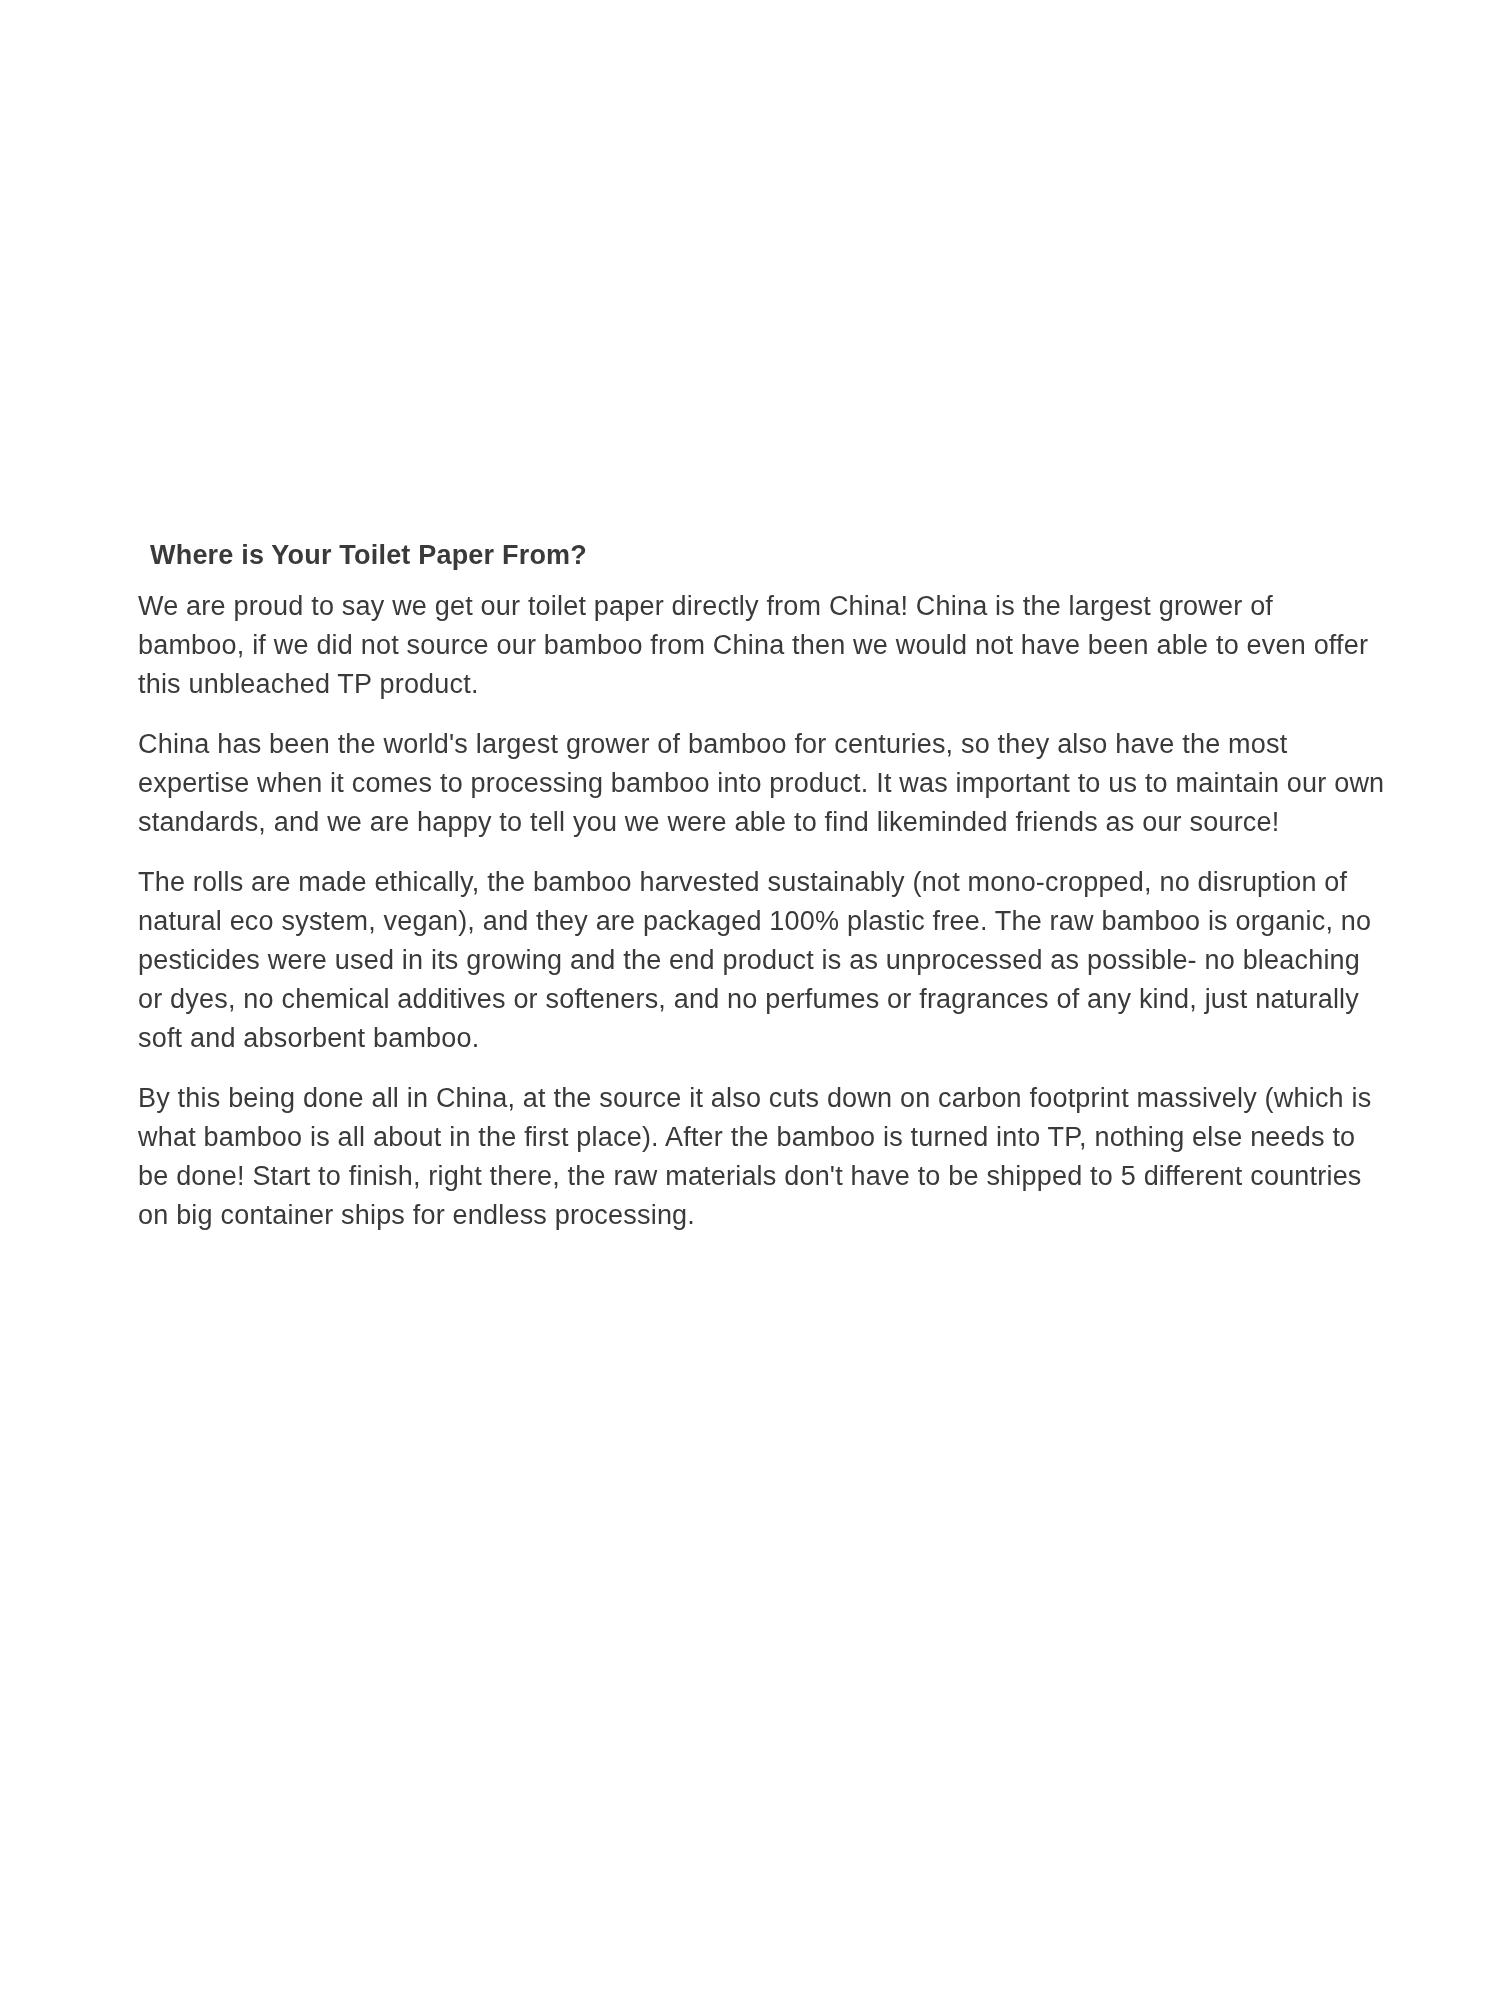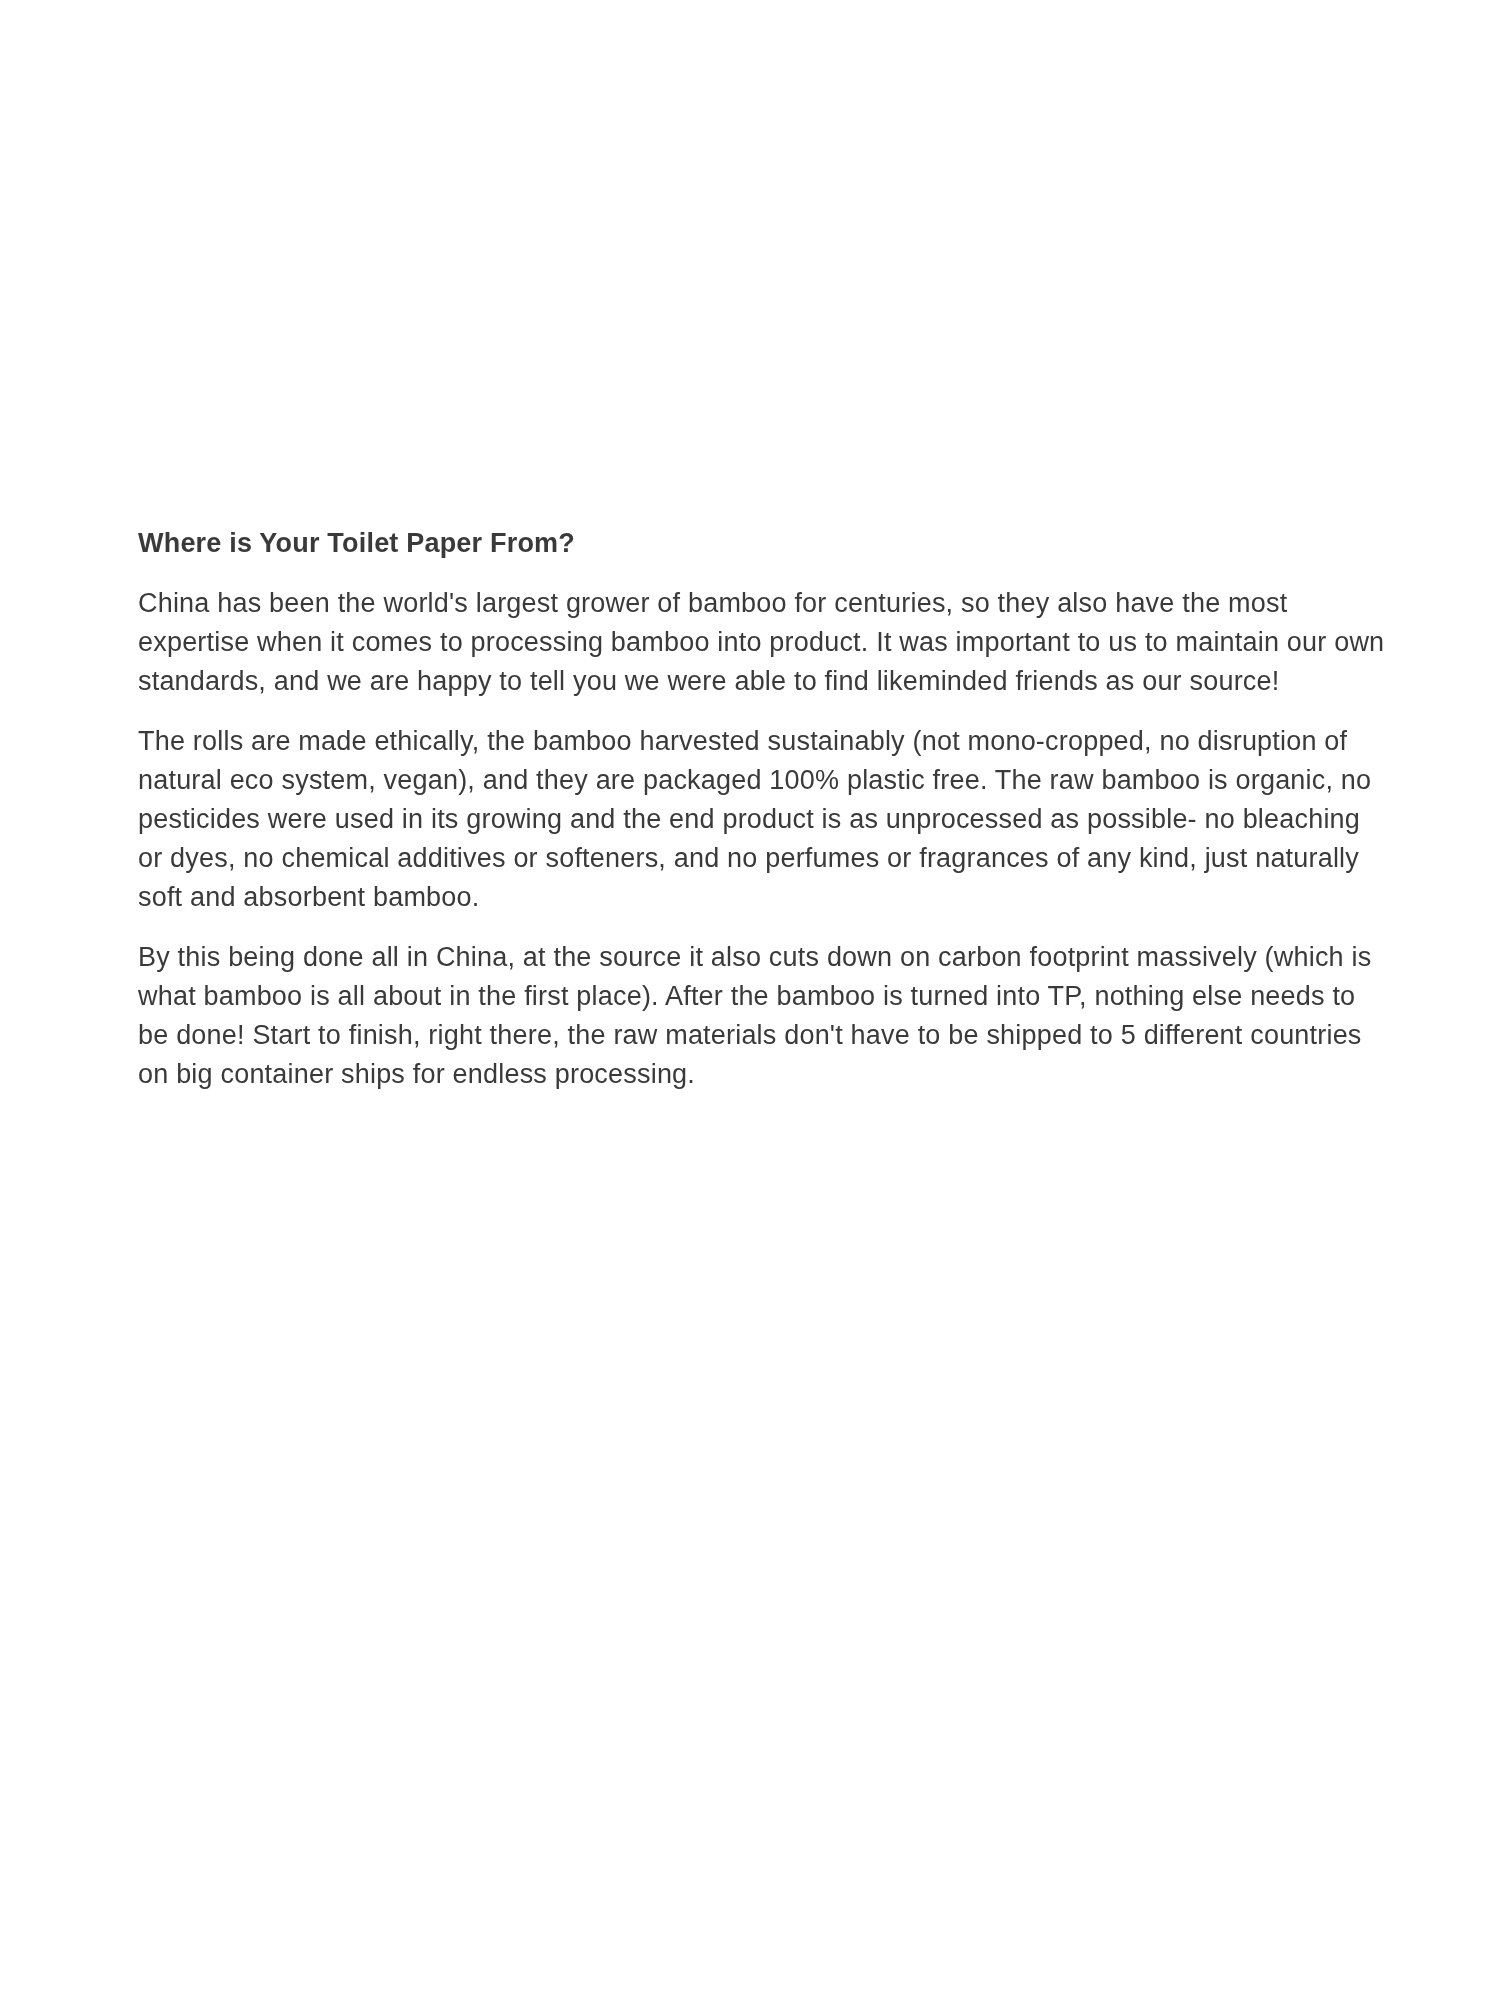--- a/index.html
+++ b/index.html
@@ -18,21 +18,21 @@
     position: absolute;
     left: 138px;
     top: 524px;
     width: 1248px;
     color: var(--text-color, #3a3a3a);
     font-size: 27px;
     line-height: 39px;
     letter-spacing: 0.2px;
   }
   .content h2 {
-    margin: 0;
+    margin: 12px;
     font-size: 27px;
     line-height: 39px;
     font-weight: 700;
     color: var(--text-color, #3a3a3a);
   }
   .content p {
     margin: 21px 0 0 0;
   }
   .content p.first {
     margin-top: 0;
@@ -44,17 +44,18 @@
     font-style: italic;
     font-weight: 700;
   }
 </style>
 </head>
 <body style="background: rgb(255, 255, 255);">
 
 <main class="page">
   <article class="content">
     <h2>Where is Your Toilet Paper From?</h2>
+    <p class="first">We are proud to say we get our toilet paper directly from China! China is the largest grower of bamboo, if we did not source our bamboo from China then we would not have been able to even offer this unbleached TP product.</p>
     <p>China has been the world's largest grower of bamboo for centuries, so they also have the most expertise when it comes to processing bamboo into product. It was important to us to maintain our own standards, and we are happy to tell you we were able to find likeminded friends as our source!</p>
     <p>The rolls are made ethically, the bamboo harvested sustainably (not mono-cropped, no disruption of natural eco system, vegan), and they are packaged 100% plastic free. The raw bamboo is organic, no pesticides were used in its growing and the end product is as unprocessed as possible- no bleaching or dyes, no chemical additives or softeners, and no perfumes or fragrances of any kind, just naturally soft and absorbent bamboo.</p>
     <p>By this being done all in China, at the source it also cuts down on carbon footprint massively (which is what bamboo is all about in the first place). After the bamboo is turned into TP, nothing else needs to be done! Start to finish, right there, the raw materials don't have to be shipped to 5 different countries on big container ships for endless processing.</p>
   </article>
 </main>
 
 </body></html>

